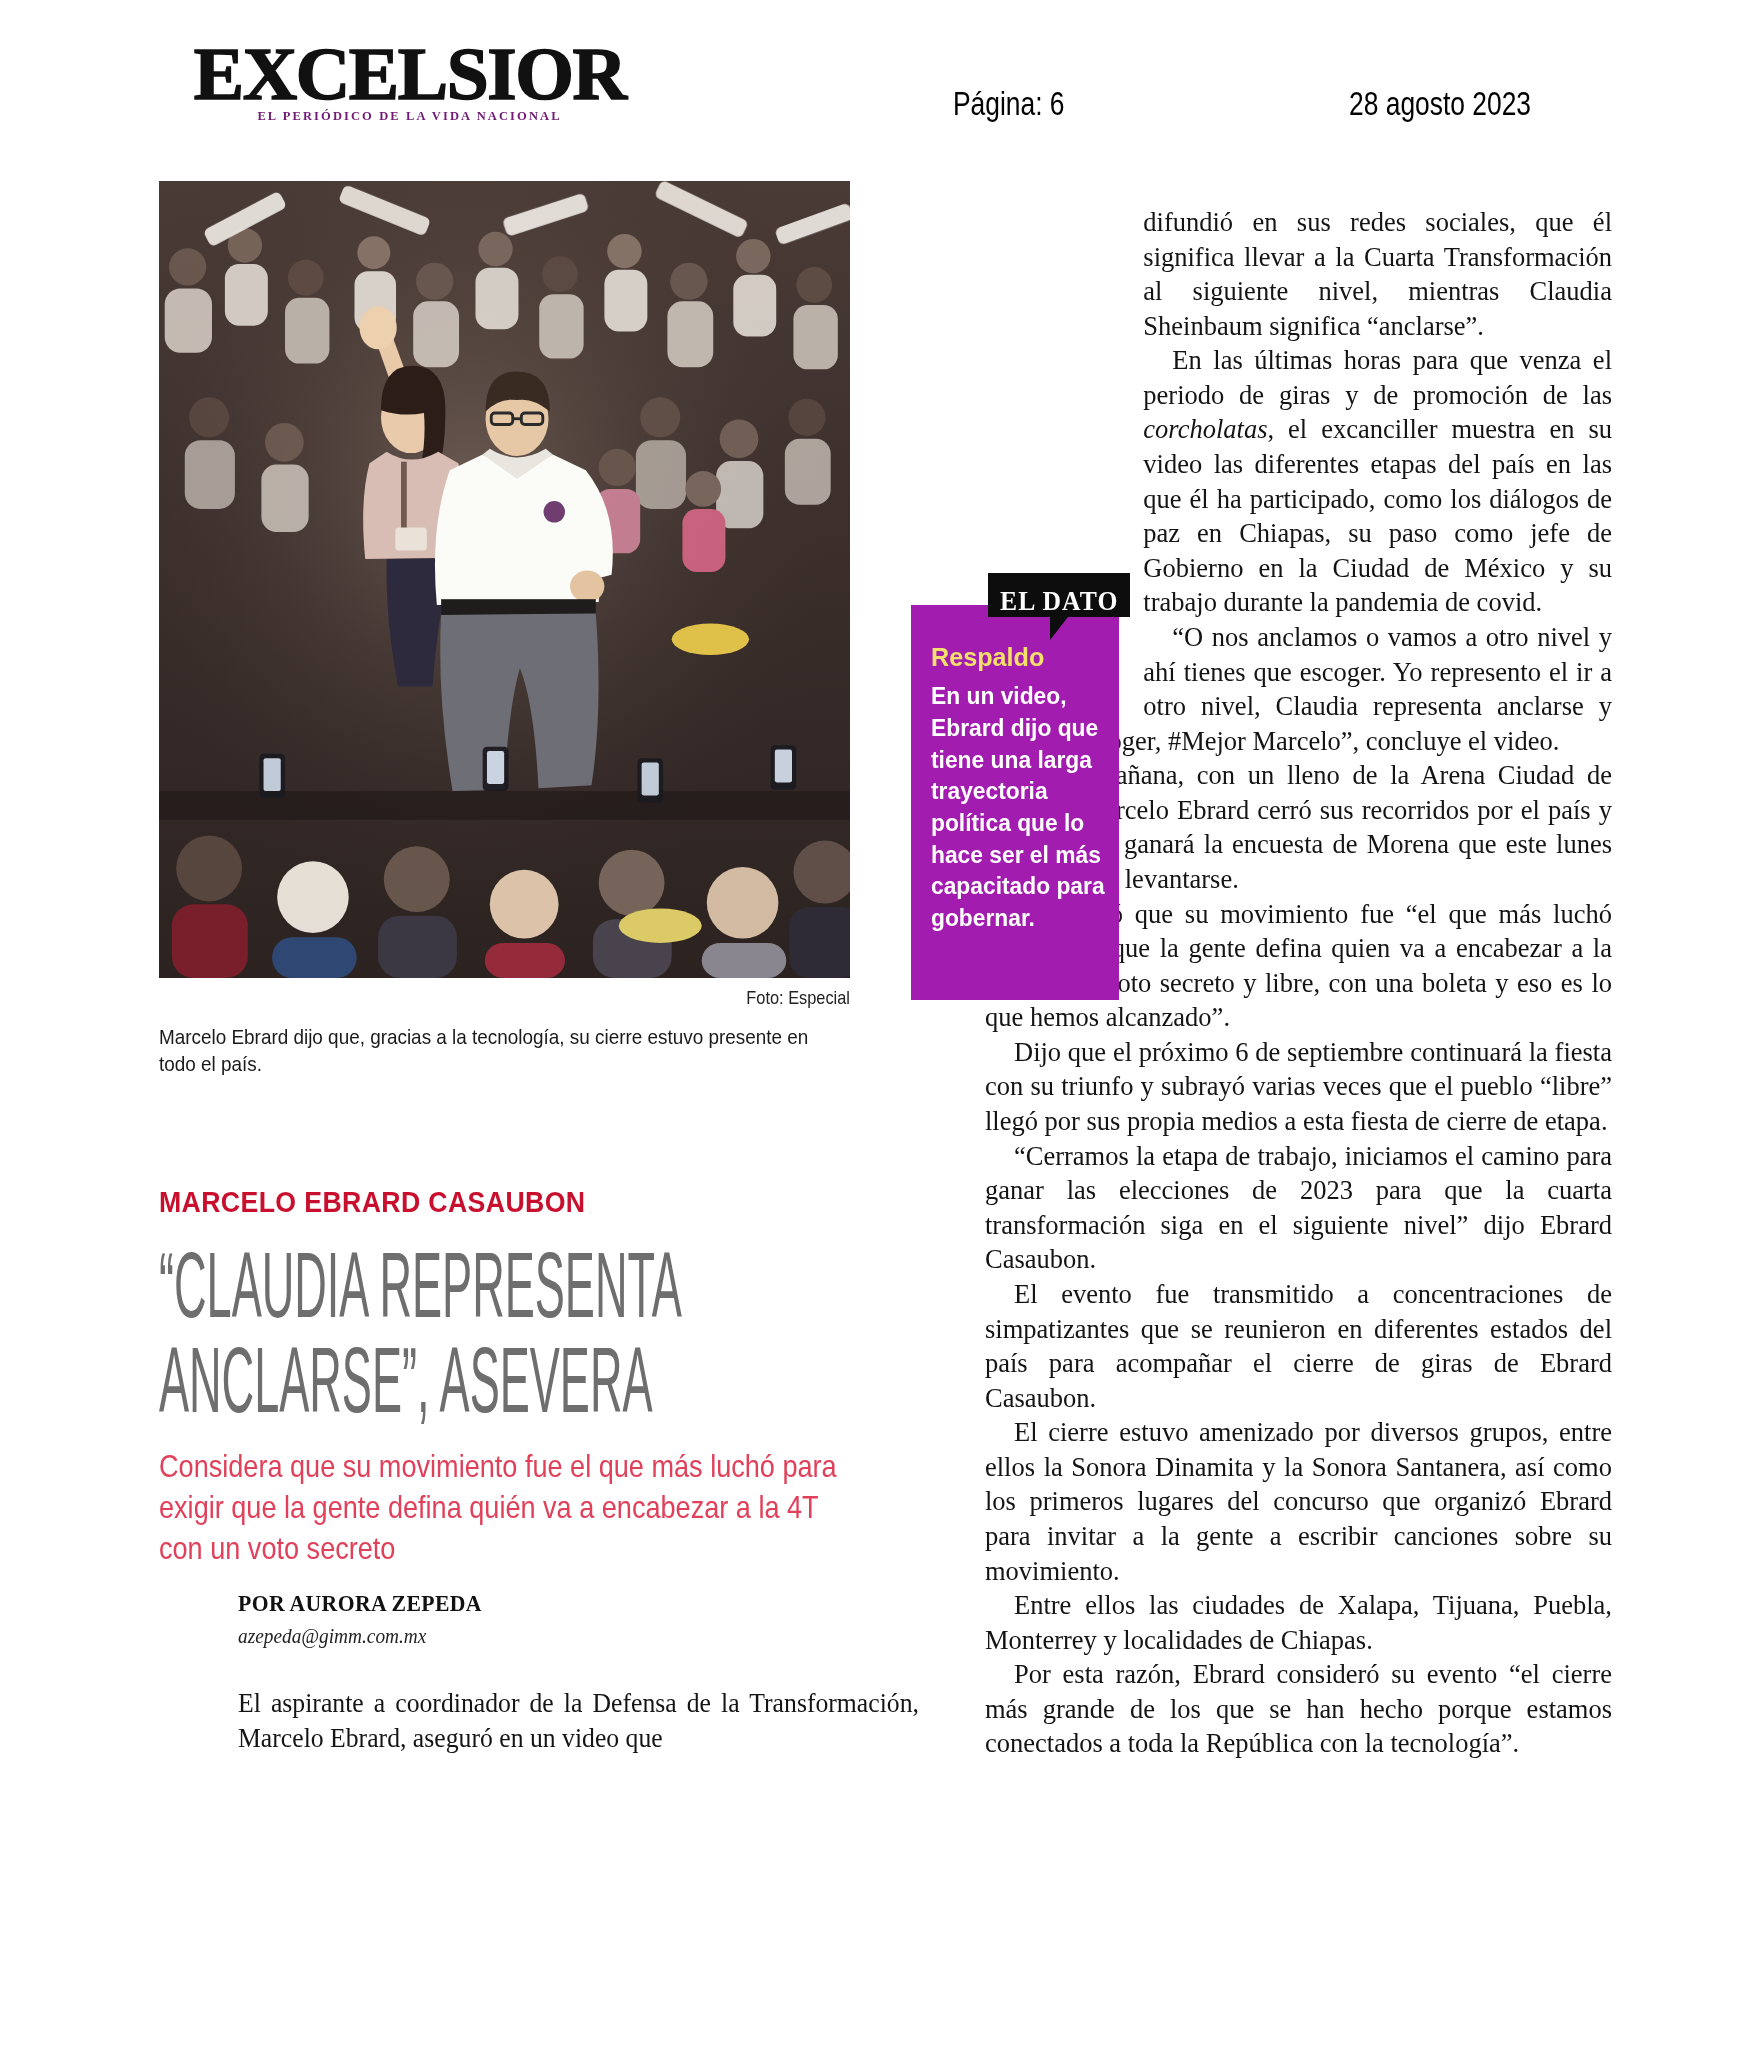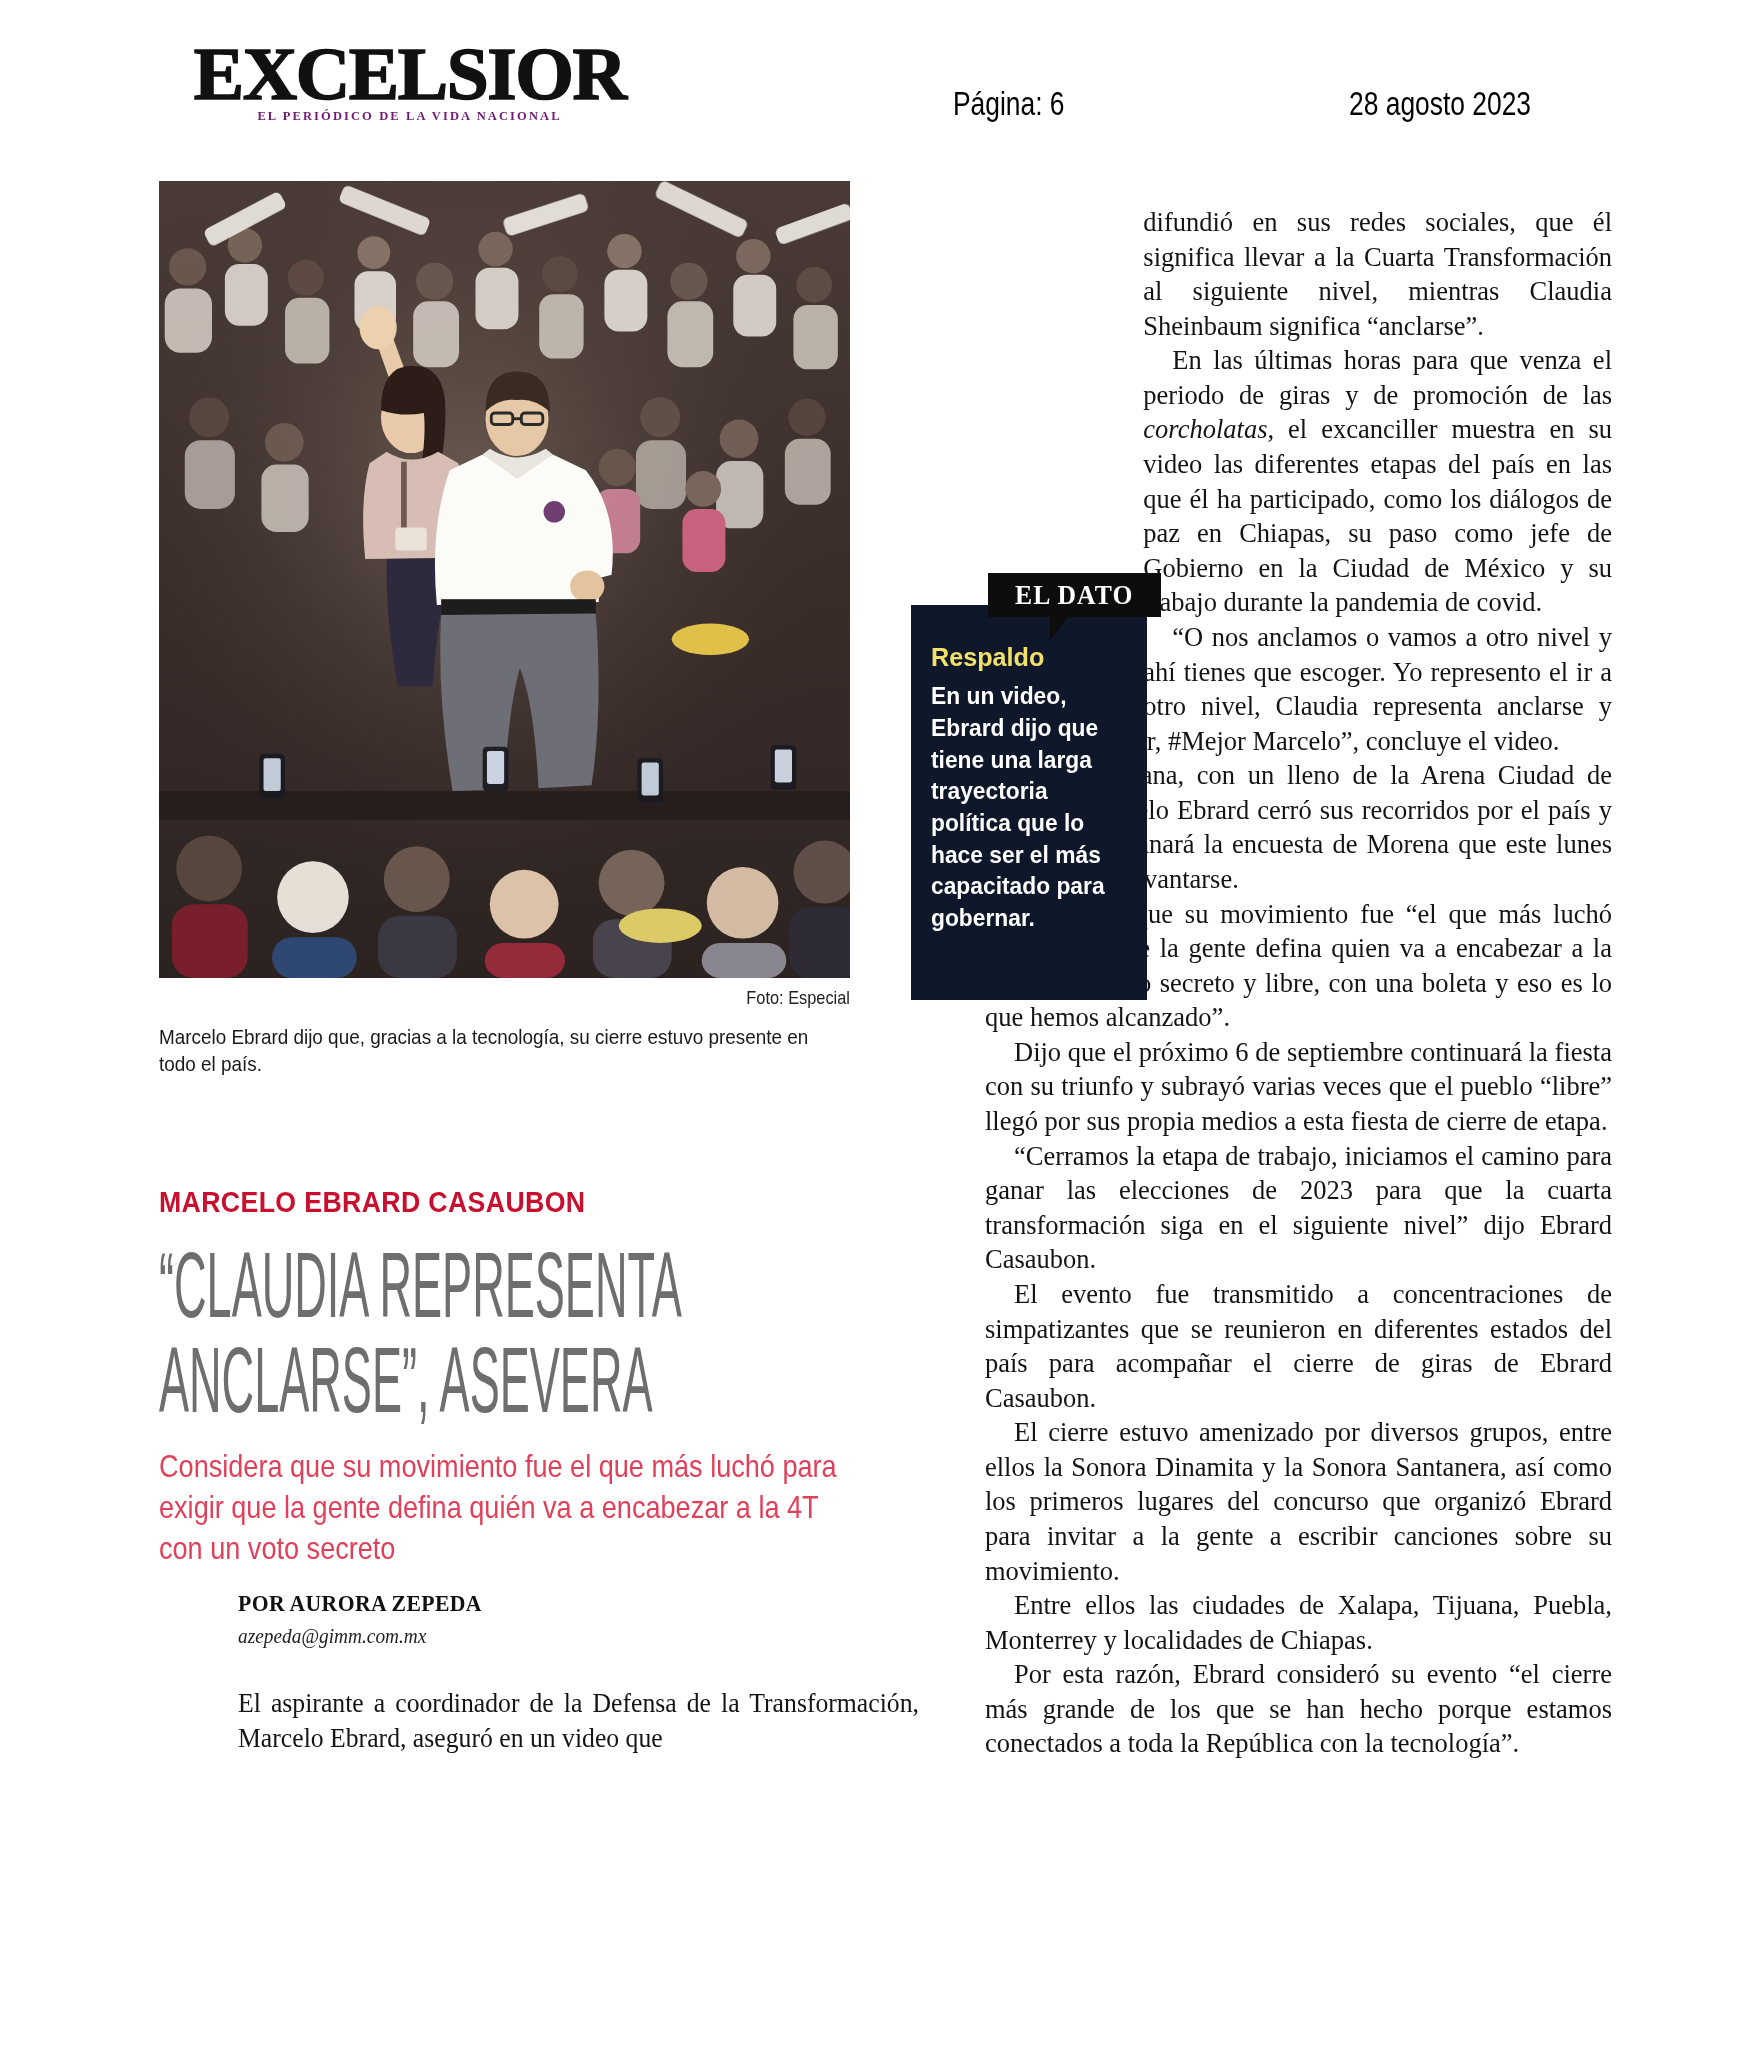--- a/index.html
+++ b/index.html
@@ -207,47 +207,47 @@
 
   
   .dato {
     position: absolute;
     left: 911px; top: 573px;
     width: 220px;
   }
   .dato-tab {
     position: absolute;
     left: 77px; top: 0;
-    width: 173px; height: 44px;
+    width: 142px; height: 44px;
     background: #0d0d0d;
     display: flex;
-    align-items: center;
+    align-items: flex-end;
     justify-content: center;
   }
   .dato-tab-label {
     font-family: "Liberation Serif", serif;
     font-weight: bold;
     font-size: 27px;
     letter-spacing: 1.1px;
     color: #ffffff;
     transform: scaleX(0.95);
   }
   .dato-tail {
     position: absolute;
     left: 139px; top: 44px;
     width: 0; height: 0;
     border-left: 18.6px solid #0d0d0d;
     border-bottom: 23px solid transparent;
   }
   .dato-body {
     position: absolute;
     left: 0; top: 32px;
-    width: 236px;
+    width: 208px;
     min-height: 395px;
-    background: #0f172a;
+    background: #a21caf;
     padding: 37px 15.8px 18.6px 20px;
     box-sizing: border-box;
   }
   .dato-title {
     font-family: "Liberation Sans", sans-serif;
     font-weight: bold;
     font-size: 26.5px;
     color: #f2e06a;
     margin-bottom: 7.2px;
     transform: scaleX(0.95);

